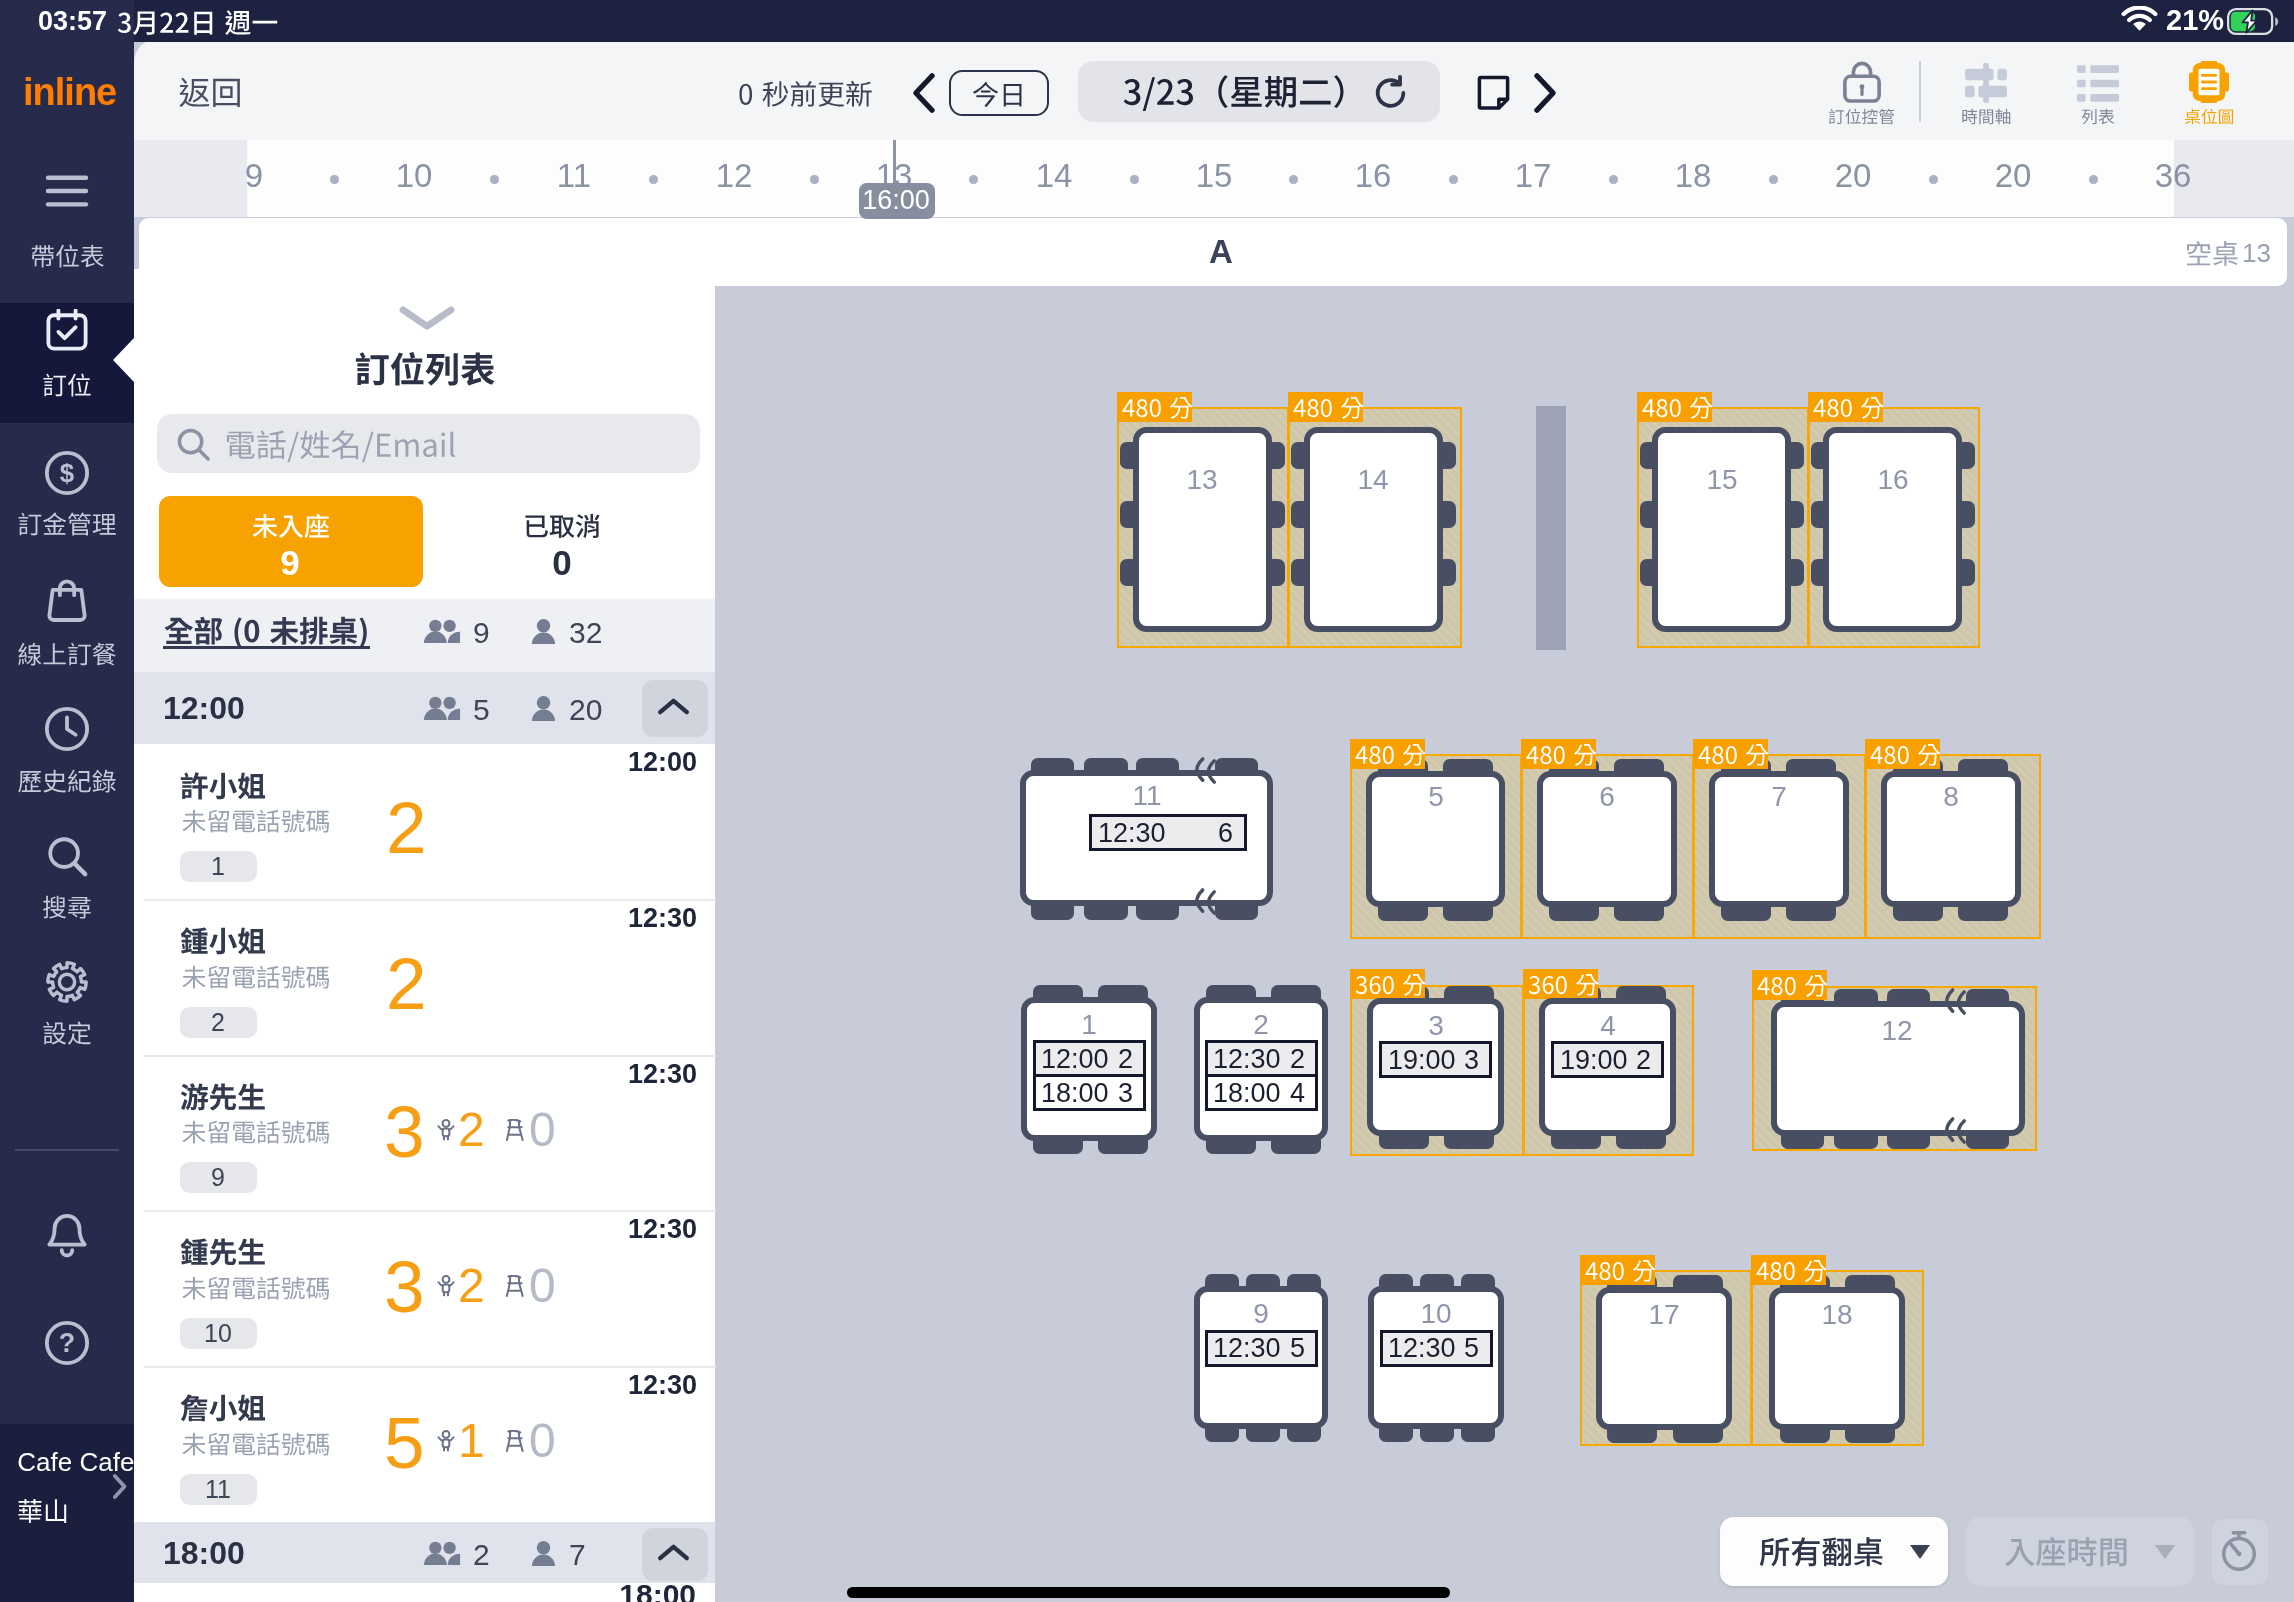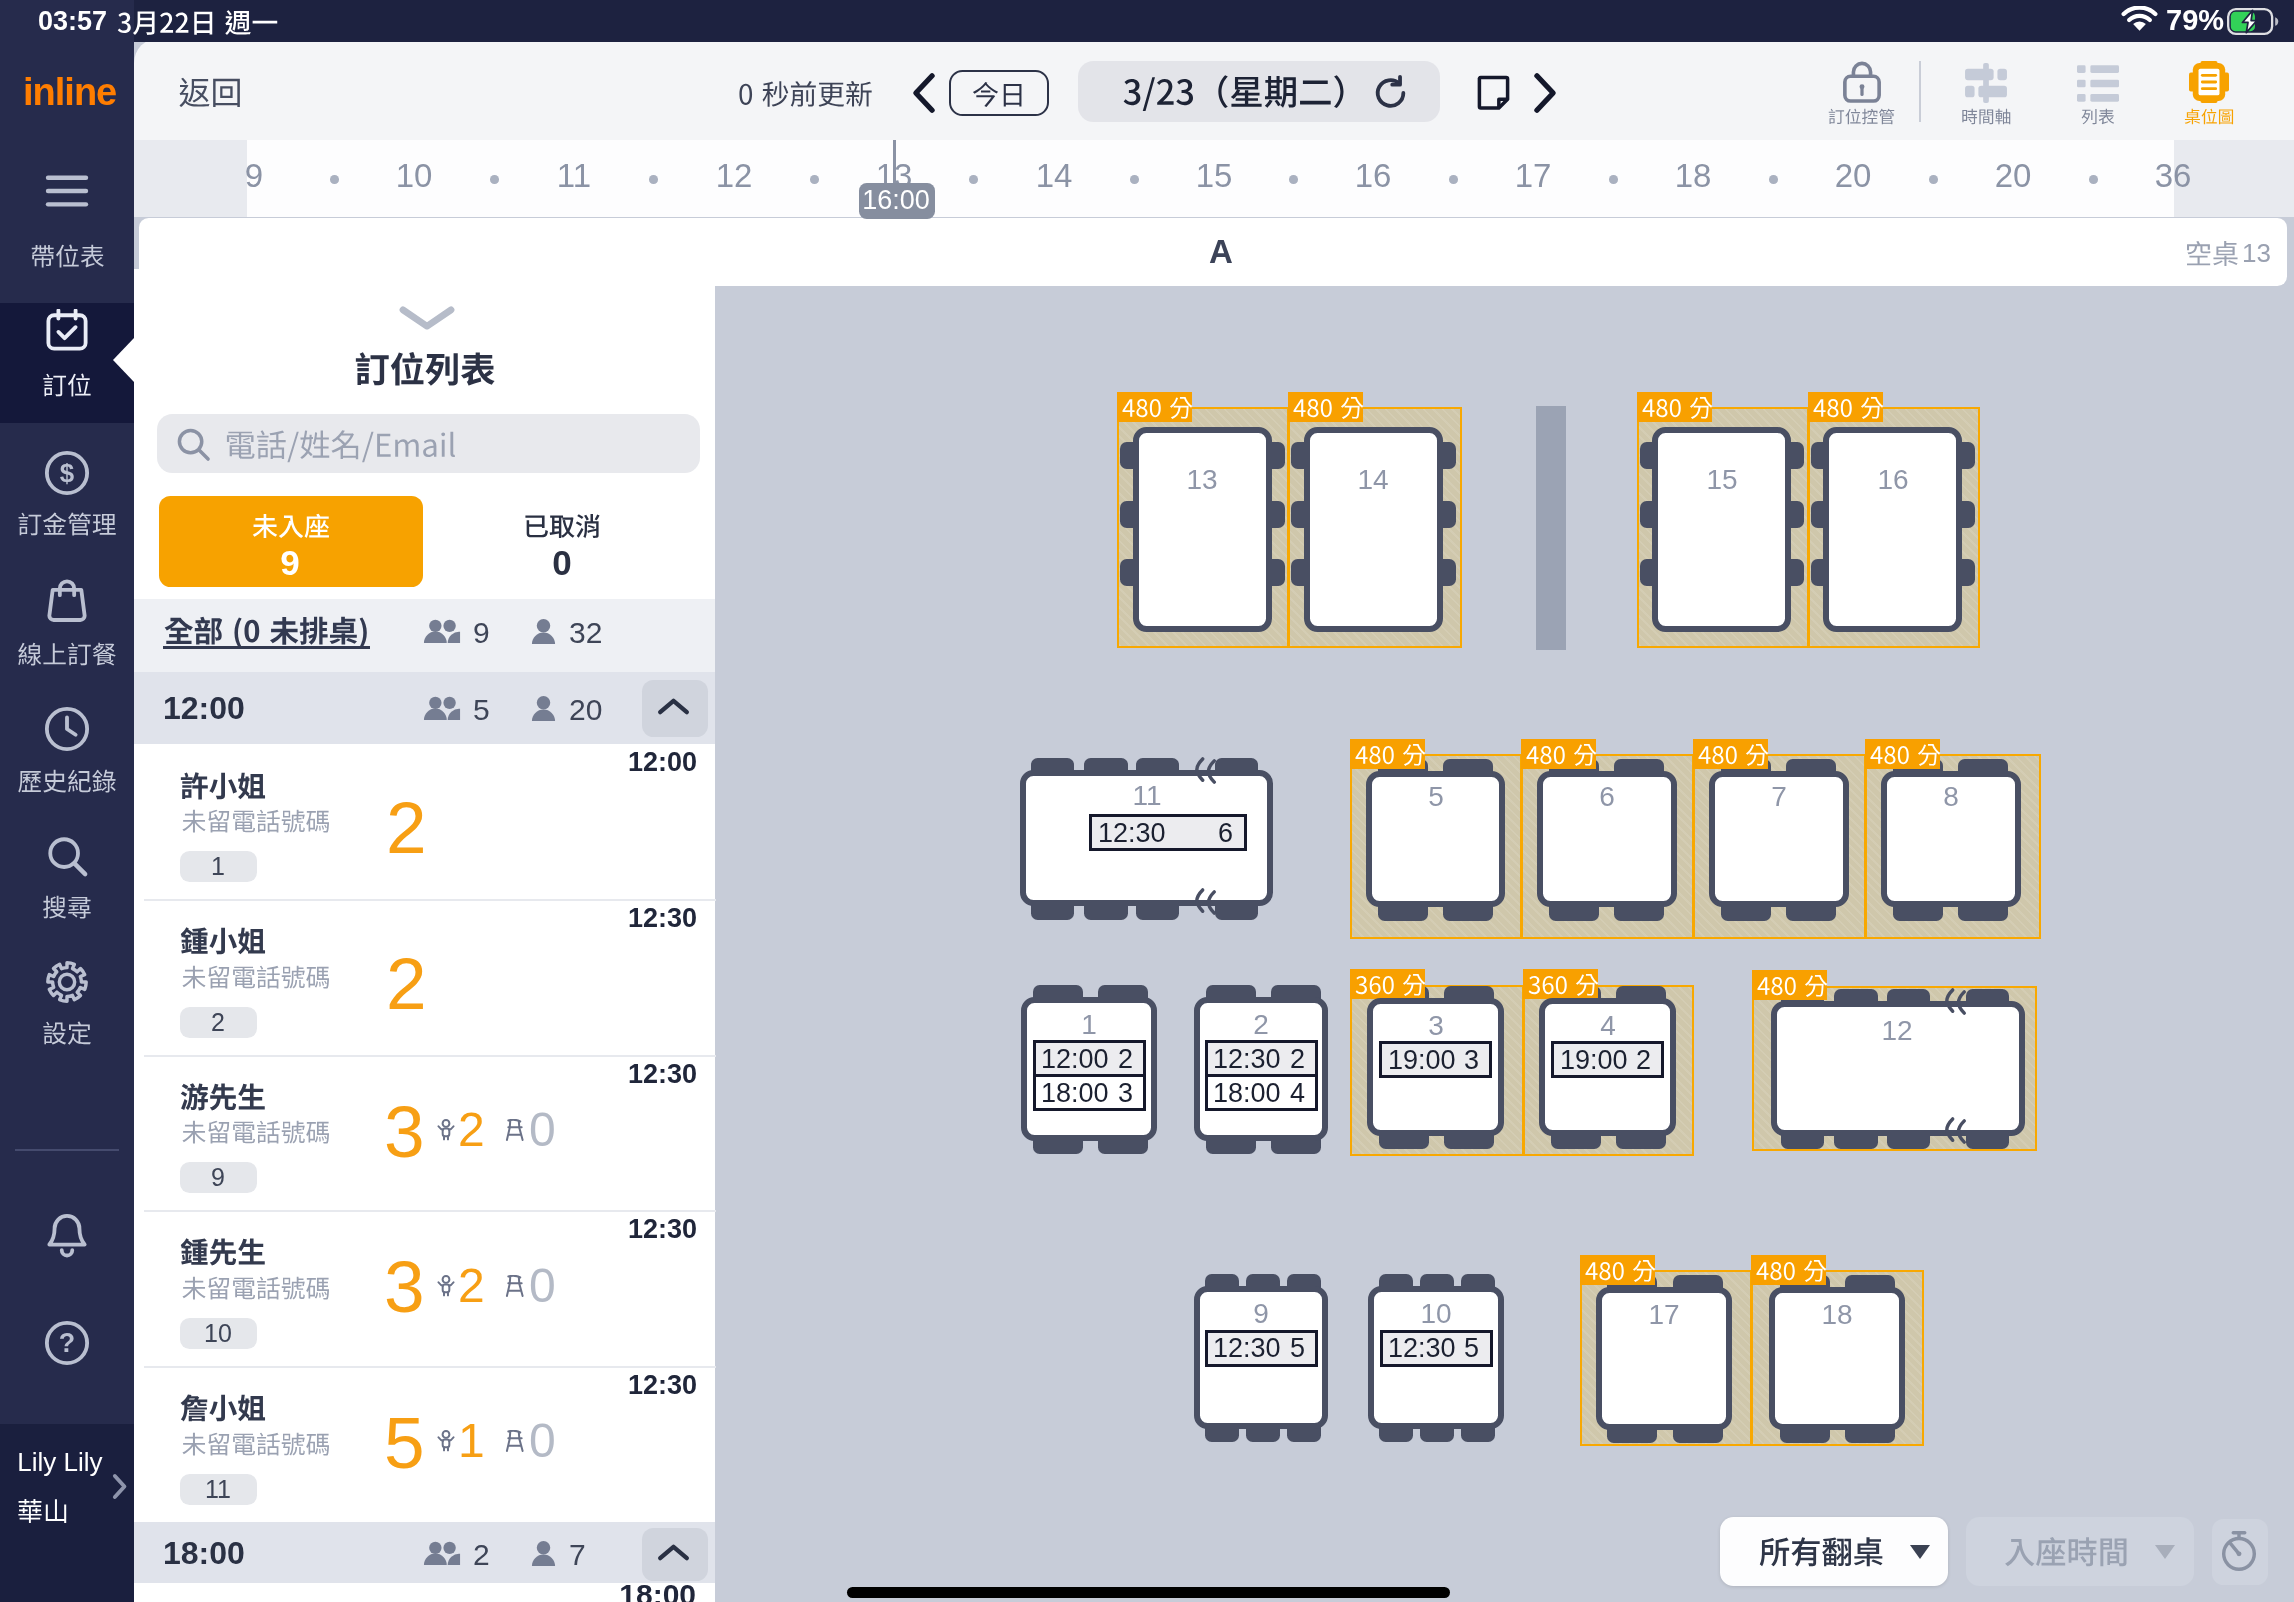--- a/index.html
+++ b/index.html
@@ -14,21 +14,21 @@
 <div class="a" style="left:134px;top:269px;width:581px;height:1333px;background:#ffffff;z-index:6"></div>
 <div style="position:absolute;z-index:50;font-family:'Liberation Sans',sans-serif;font-size:27px;font-weight:600;color:#ffffff;line-height:35px;white-space:nowrap;left:38px;top:3.8px;">03:57</div>
 <div class="a" style="left:117px;top:6.7px;z-index:50"><svg width="161" height="34" viewBox="0 -26.6 168 35.0">
       <path d="M7.5 0.4C11.3 0.4 14.4 -1.8 14.4 -5.5C14.4 -8.3 12.5 -10.1 10.2 -10.7V-10.8C12.3 -11.6 13.7 -13.3 13.7 -15.7C13.7 -19.1 11.1 -21.0 7.4 -21.0C5.0 -21.0 3.1 -20.0 1.5 -18.5L3.2 -16.5C4.4 -17.6 5.7 -18.4 7.3 -18.4C9.2 -18.4 10.4 -17.3 10.4 -15.5C10.4 -13.4 9.1 -11.9 5.0 -11.9V-9.5C9.7 -9.5 11.1 -8.0 11.1 -5.7C11.1 -3.6 9.5 -2.3 7.2 -2.3C5.1 -2.3 3.6 -3.3 2.4 -4.5L0.8 -2.5C2.2 -0.9 4.3 0.4 7.5 0.4Z M21.5 -22.2V-13.3C21.5 -8.9 21.1 -3.4 16.7 0.4C17.3 0.8 18.3 1.8 18.7 2.4C21.4 0.1 22.8 -3.1 23.5 -6.2H36.4V-1.3C36.4 -0.7 36.2 -0.5 35.5 -0.5C34.9 -0.4 32.6 -0.4 30.4 -0.5C30.8 0.2 31.4 1.5 31.5 2.3C34.5 2.3 36.4 2.2 37.6 1.7C38.8 1.3 39.2 0.5 39.2 -1.3V-22.2ZM24.2 -19.7H36.4V-15.5H24.2ZM24.2 -13.0H36.4V-8.8H24.0C24.1 -10.2 24.2 -11.7 24.2 -13.0Z M45.2 0.0H58.5V-2.8H53.3C52.3 -2.8 51.0 -2.7 50.0 -2.5C54.3 -6.7 57.5 -10.8 57.5 -14.8C57.5 -18.5 55.1 -21.0 51.3 -21.0C48.6 -21.0 46.8 -19.9 45.0 -17.9L46.8 -16.1C48.0 -17.4 49.3 -18.4 50.9 -18.4C53.2 -18.4 54.4 -16.9 54.4 -14.6C54.4 -11.3 51.3 -7.3 45.2 -1.9Z M61.2 0.0H74.5V-2.8H69.3C68.3 -2.8 67.0 -2.7 65.9 -2.5C70.3 -6.7 73.5 -10.8 73.5 -14.8C73.5 -18.5 71.1 -21.0 67.3 -21.0C64.6 -21.0 62.7 -19.9 61.0 -17.9L62.8 -16.1C63.9 -17.4 65.3 -18.4 66.9 -18.4C69.2 -18.4 70.3 -16.9 70.3 -14.6C70.3 -11.3 67.2 -7.3 61.2 -1.9Z M83.3 -9.6H96.6V-2.5H83.3ZM83.3 -12.3V-19.2H96.6V-12.3ZM80.6 -21.8V2.0H83.3V0.2H96.6V1.9H99.4V-21.8Z M114.4 -22.4C115.5 -21.0 117.0 -19.1 117.7 -17.9L119.8 -19.2C119.0 -20.4 117.6 -22.1 116.4 -23.5ZM128.5 -20.4V-18.4H124.4V-20.4ZM130.7 -20.4H135.2V-18.4H130.7ZM122.0 -22.6V-15.3C122.0 -11.8 121.9 -6.9 120.4 -3.4C121.0 -3.2 122.1 -2.5 122.6 -2.1C123.8 -5.0 124.2 -9.0 124.4 -12.5H135.2V-4.6C135.2 -4.2 135.1 -4.1 134.7 -4.1C134.4 -4.1 133.1 -4.1 131.9 -4.1C132.2 -3.5 132.5 -2.5 132.6 -1.9C134.6 -1.9 135.8 -1.9 136.6 -2.3C137.4 -2.7 137.7 -3.3 137.7 -4.6V-22.6ZM128.5 -16.5V-14.3H124.4V-15.3V-16.5ZM130.7 -16.5H135.2V-14.3H130.7ZM114.0 -7.7C114.2 -8.0 115.0 -8.1 115.6 -8.1H117.7C117.0 -4.1 115.3 -1.1 112.9 0.6C113.4 1.0 114.3 1.9 114.7 2.4C116.0 1.4 117.1 0.0 118.0 -1.8C120.2 1.3 123.7 1.9 129.2 1.9C132.4 1.9 136.0 1.8 138.8 1.7C138.9 1.0 139.2 -0.3 139.6 -0.8C136.6 -0.5 132.2 -0.4 129.3 -0.4C124.2 -0.4 120.7 -0.8 119.0 -4.0C119.6 -5.7 120.1 -7.6 120.4 -9.8L119.1 -10.3L118.6 -10.2H116.6C118.0 -12.2 119.8 -15.0 120.8 -16.6L119.1 -17.3L118.8 -17.1H113.5V-15.0H117.3C116.2 -13.3 115.0 -11.4 114.4 -10.8C114.0 -10.3 113.5 -10.1 113.1 -9.9C113.3 -9.5 113.8 -8.3 114.0 -7.7ZM125.9 -10.9V-3.7H127.7V-4.6H133.4V-10.9ZM127.7 -6.4V-9.1H131.5V-6.4Z M141.5 -12.4V-9.5H167.2V-12.4Z" fill="#ffffff"></path>
     </svg></div>
 <div class="a" style="left:2121px;top:5.8px;z-index:40"><svg width="37" height="29" viewBox="0 0 38 30">
 <path d="M19 25.5 L12.4 18.6 a9.6 9.6 0 0 1 13.2 0 Z" fill="#fff"></path>
 <path d="M8.3 14.4 a15.5 15.5 0 0 1 21.4 0" stroke="#fff" stroke-width="4.4" fill="none" stroke-linecap="round"></path>
 <path d="M2.6 8.3 a23.5 23.5 0 0 1 32.8 0" stroke="#fff" stroke-width="4.4" fill="none" stroke-linecap="round"></path>
 </svg></div>
-<div style="position:absolute;z-index:50;font-family:'Liberation Sans',sans-serif;font-size:29px;font-weight:600;color:#ffffff;line-height:37px;white-space:nowrap;left:2166px;top:1.9px;">79%</div>
+<div style="position:absolute;z-index:50;font-family:'Liberation Sans',sans-serif;font-size:29px;font-weight:600;color:#ffffff;line-height:37px;white-space:nowrap;left:2166px;top:1.9px;">21%</div>
 <div class="a" style="left:2227px;top:7.7px;z-index:40"><svg width="54" height="27" viewBox="0 0 56 28">
 <rect x="1.2" y="1.2" width="45.6" height="25.6" rx="8" fill="none" stroke="#fff" stroke-width="2.4" opacity=".85"></rect>
 <rect x="4" y="4" width="25" height="20" rx="4.5" fill="#32d158"></rect>
 <path d="M50 9.5 v9 a4.8 4.8 0 0 0 0-9" fill="#fff" opacity=".7"></path>
 <path d="M26.5 2.5 L16 15 h5.8 L20 25.5 L31 13 h-6 Z" fill="#fff" stroke="#1d2240" stroke-width="1.8" stroke-linejoin="round"></path>
 </svg></div>
 <div class="a" style="left:23px;top:71px;z-index:40;font-family:'Liberation Sans';font-weight:700;font-size:38px;color:#ff7d00;letter-spacing:-1px">inline</div>
 <div class="a" style="left:0px;top:303px;width:134px;height:120px;background:#14183a;z-index:32"></div>
 <div class="a" style="left:113px;top:338px;width:0;height:0;border-right:21px solid #fff;border-top:22px solid transparent;border-bottom:22px solid transparent;z-index:33"></div>
 <div class="a" style="left:45px;top:173px;z-index:40"><svg width="44" height="38" viewBox="0 0 46 40">
@@ -88,21 +88,21 @@
 <div class="a" style="left:15.4px;top:1149px;width:104px;height:1.9px;background:#454b6e;z-index:40"></div>
 <div class="a" style="left:46px;top:1212px;z-index:40"><svg width="42" height="46" viewBox="0 0 44 48">
 <path d="M22 4 a13 13 0 0 1 13 13 c0 9 2.5 13.5 5.5 17 H3.5 c3-3.5 5.5-8 5.5-17 A13 13 0 0 1 22 4 Z" fill="none" stroke="#b9bfd0" stroke-width="4" stroke-linejoin="round"></path>
 <path d="M16.5 40 a5.5 5.5 0 0 0 11 0" fill="none" stroke="#b9bfd0" stroke-width="4" stroke-linecap="round"></path>
 </svg></div>
 <div class="a" style="left:44px;top:1320px;z-index:40"><svg width="46" height="46" viewBox="0 0 48 48">
 <circle cx="24" cy="24" r="21" fill="none" stroke="#b9bfd0" stroke-width="4"></circle>
 <text x="24" y="33" font-family="Liberation Sans" font-size="28" font-weight="bold" fill="#b9bfd0" text-anchor="middle">?</text>
 </svg></div>
 <div class="a" style="left:0px;top:1424px;width:134px;height:179px;background:#1a1f3e;z-index:32"></div>
-<div style="position:absolute;z-index:50;font-family:'Liberation Sans',sans-serif;font-size:26px;font-weight:400;color:#ffffff;line-height:34px;white-space:nowrap;left:17.3px;top:1445px;">Lily Lily</div>
+<div style="position:absolute;z-index:50;font-family:'Liberation Sans',sans-serif;font-size:26px;font-weight:400;color:#ffffff;line-height:34px;white-space:nowrap;left:17.3px;top:1445px;">Cafe Cafe</div>
 <div class="a" style="left:17.3px;top:1496px;z-index:50"><svg width="52" height="33" viewBox="0 -25.6 54 33.8">
       <path d="M6.0 -13.7V-11.7H2.1V-10.0H6.0V-7.9H7.9V-10.0H11.1V-11.7H7.9V-13.7ZM2.7 -3.2V-1.4H12.4V2.2H14.4V-1.4H24.1V-3.2H14.4V-5.5H25.6V-7.2H14.4V-14.4H25.0V-16.1H2.1V-14.4H12.4V-7.2H1.4V-5.5H12.4V-3.2ZM15.8 -11.8V-10.0H19.2V-7.9H21.1V-10.0H24.9V-11.8H21.1V-13.7H19.2V-11.8ZM1.6 -20.7V-18.9H7.8V-16.9H9.7V-18.9H13.0V-20.7H9.7V-22.7H7.8V-20.7ZM14.0 -20.7V-18.9H17.1V-16.9H19.1V-18.9H25.4V-20.7H19.1V-22.7H17.1V-20.7Z M29.9 -17.1V0.1H49.0V2.1H51.1V-17.1H49.0V-2.0H41.5V-22.4H39.4V-2.0H32.0V-17.1Z" fill="#ffffff"></path>
     </svg></div>
 <div class="a" style="left:111px;top:1472px;z-index:40"><svg width="17.3" height="29" viewBox="0 0 18 30">
 <path d="M4 4 l10 11 -10 11" fill="none" stroke="#8e94ab" stroke-width="4" stroke-linecap="round" stroke-linejoin="round"></path>
     </svg></div>
 <div class="a" style="left:178px;top:74px;z-index:50"><svg width="65" height="40" viewBox="0 -32.3 68 42.5">
       <path d="M2.8 -27.2C4.4 -25.5 6.2 -23.2 7.2 -21.7L9.1 -23.1C8.2 -24.5 6.3 -26.7 4.8 -28.3ZM14.1 -26.9V-19.2C14.1 -14.6 13.7 -8.2 10.1 -3.6C10.7 -3.4 11.7 -2.8 12.2 -2.3C15.5 -6.6 16.3 -12.7 16.5 -17.5H27.4C26.7 -15.3 25.6 -13.3 24.4 -11.6C22.8 -13.0 21.0 -14.4 19.5 -15.6L17.7 -14.1C19.4 -12.8 21.2 -11.3 23.0 -9.7C20.7 -7.1 17.9 -5.1 14.9 -4.0C15.4 -3.5 16.0 -2.6 16.4 -2.0C19.5 -3.3 22.4 -5.3 24.8 -8.0C26.9 -6.0 28.7 -4.0 29.9 -2.4L31.8 -4.1C30.5 -5.8 28.5 -7.9 26.2 -9.9C28.1 -12.5 29.5 -15.6 30.3 -19.3L28.8 -19.8L28.3 -19.8H16.5V-24.6H31.5V-26.9ZM2.1 -9.7C2.3 -9.9 3.2 -10.2 4.1 -10.2H7.9C6.8 -4.8 4.3 -1.1 1.0 1.1C1.5 1.4 2.4 2.3 2.7 2.8C4.5 1.6 6.0 0.0 7.2 -2.1C9.9 1.5 14.2 2.2 20.9 2.2C24.7 2.2 29.0 2.1 32.1 1.9C32.3 1.2 32.6 0.0 33.0 -0.5C29.5 -0.2 24.5 -0.0 20.9 -0.0C14.8 -0.1 10.5 -0.5 8.3 -4.1C9.3 -6.2 10.0 -8.8 10.5 -11.8L9.2 -12.3L8.8 -12.2H4.8C6.7 -14.6 9.2 -18.1 10.6 -20.1L8.9 -20.9L8.6 -20.7H1.6V-18.6H6.9C5.5 -16.5 3.5 -13.8 2.8 -13.0C2.2 -12.3 1.6 -12.1 1.1 -12.0C1.4 -11.5 1.9 -10.3 2.1 -9.7Z M46.7 -17.0H55.0V-9.2H46.7ZM44.3 -19.3V-6.9H57.5V-19.3ZM36.8 -27.2V2.7H39.4V0.9H62.5V2.7H65.2V-27.2ZM39.4 -1.6V-24.6H62.5V-1.6Z" fill="#474e61"></path>
     </svg></div>
 <div class="a" style="left:738px;top:78px;z-index:50"><svg width="135" height="35" viewBox="0 -27.5 141 36.2">

